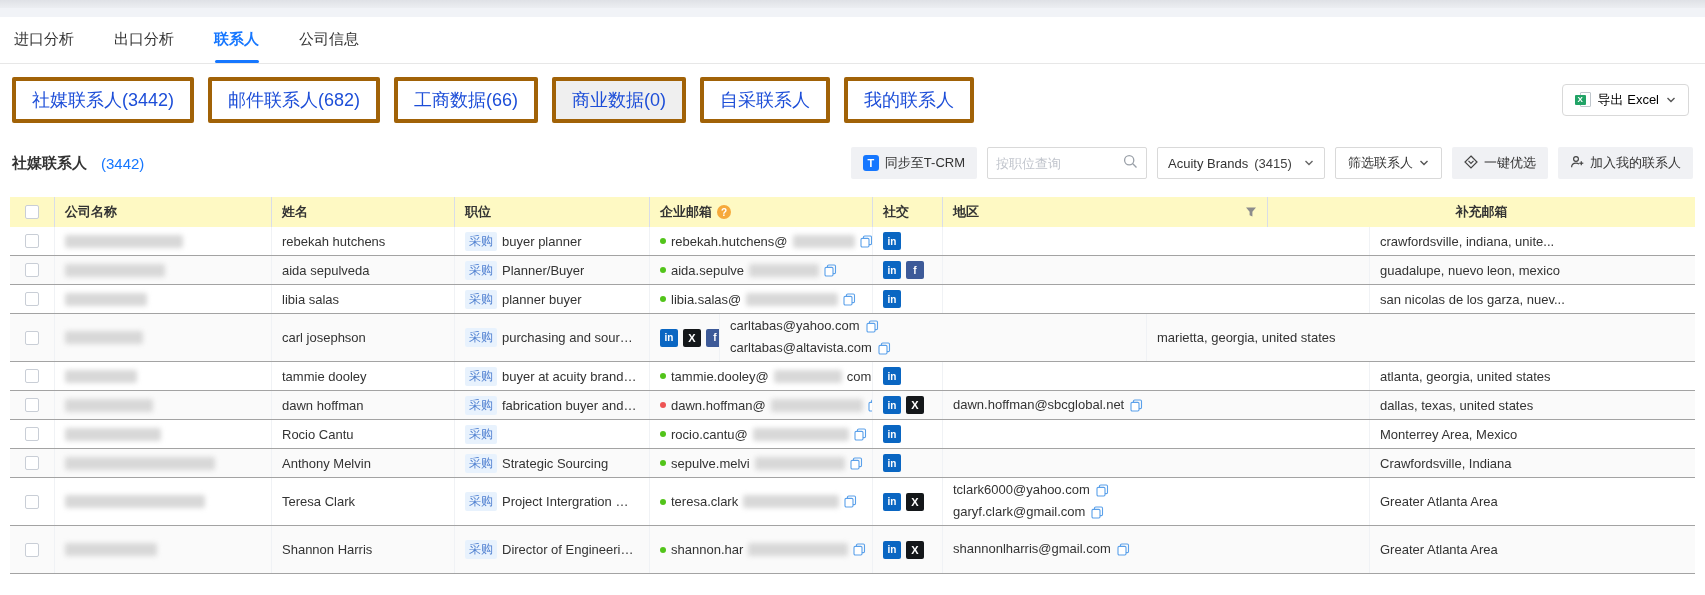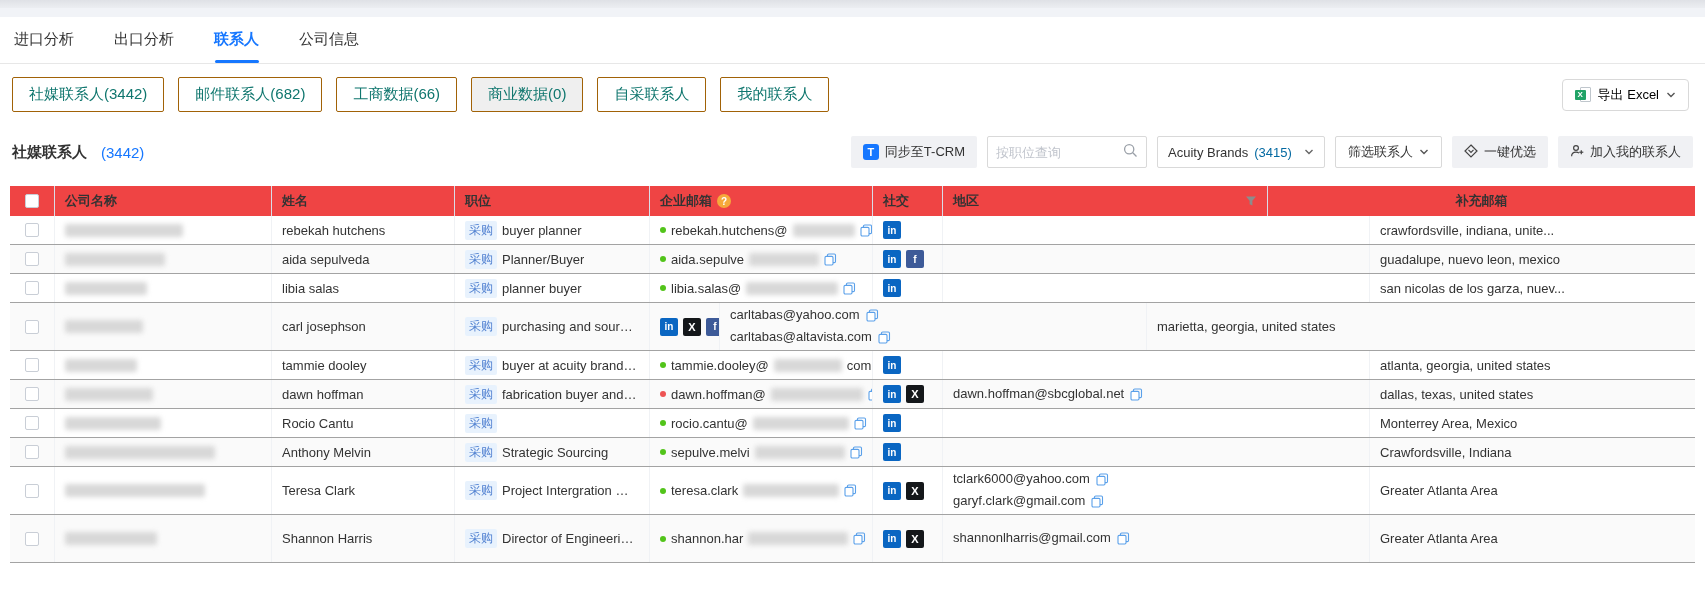--- a/index.html
+++ b/index.html
@@ -14,22 +14,22 @@
   
   .tabbar { display:flex; align-items:flex-end; gap:36px; padding:0 12px; height:47px;
     border-bottom:1px solid #e7e7e7; }
   .tab { font-size:15px; color:#333; padding:12px 2px 14px; cursor:pointer; position:relative; white-space:nowrap; }
   .tab.active { color:#1677ff; font-weight:700; }
   .tab.active::after { content:""; position:absolute; left:50%; transform:translateX(-50%);
     bottom:0; width:44px; height:3px; background:#1677ff; border-radius:2px; }
 
   
   .filterrow { display:flex; align-items:center; gap:14px; padding:13px 12px 12px; }
-  .fbtn { border:1px solid #a16207; background:#fff; border-radius:2px; font-size:15px;
-    color:#0f766e; padding:7px 16px; cursor:pointer; white-space:nowrap; }
+  .fbtn { border:4px solid #a16207; background:#fff; border-radius:2px; font-size:18px;
+    color:#1d4ed8; padding:7px 16px; cursor:pointer; white-space:nowrap; }
   .fbtn.grayfill { background:#efefef; }
   .spacer { flex:1; }
   .exportbtn { display:inline-flex; align-items:center; gap:7px; border:1px solid #d9d9d9;
     border-radius:4px; background:#fff; font-size:13px; padding:6px 12px; cursor:pointer; margin-right:4px;}
   .xlsicon { display:inline-flex; width:16px; height:16px; position:relative; }
   .xlspage { position:absolute; right:0; top:0; width:11px; height:15px; background:#fff;
     border:1px solid #bfc6cc; border-radius:1px; }
   .xlsbox { position:absolute; left:0; top:3px; width:11px; height:10px; background:#21a366;
     border-radius:1px; color:#fff; font-size:8px; font-weight:700; line-height:10px; text-align:center; }
   .chev { display:inline-flex; }
@@ -44,26 +44,26 @@
   .toolbtn.fill { background:#f0f1f4; border:none; }
   .tcrmic { width:16px; height:16px; background:#1677ff; border-radius:3px; color:#fff;
     font-size:11px; font-weight:700; line-height:16px; text-align:center; }
   .searchbox { display:flex; align-items:center; height:32px; width:160px; border:1px solid #d9d9d9;
     border-radius:2px; padding:0 8px; background:#fff; }
   .searchbox input { flex:1; border:none; outline:none; font-size:13px; color:#333; min-width:0;
     font-family:inherit; }
   .searchbox input::placeholder { color:#c0c4cc; }
   .selectbox { display:flex; align-items:center; gap:6px; height:32px; min-width:168px;
     border:1px solid #d9d9d9; border-radius:2px; padding:0 10px; background:#fff; font-size:13px; cursor:pointer; }
-  .selcount { color:#0369a1; }
+  .selcount { color:#404040; }
   .selectbox .chev { margin-left:auto; }
 
   
   .tablewrap { margin:4px 10px 0; }
-  .thead { display:flex; background:#ef4444; height:30px; align-items:center; }
+  .thead { display:flex; background:#fef9c3; height:30px; align-items:center; }
   .th { font-size:13px; font-weight:700; color:#333; padding:0 10px; height:30px; display:flex;
     align-items:center; gap:5px; border-right:1px solid #d9dde8; overflow:hidden; white-space:nowrap; }
   .th:last-child { border-right:none; }
   .tr { display:flex; align-items:stretch; border-bottom:1px solid #a3a3a3; background:#fff; }
   .tr:nth-child(even) { background:#fafafa; }
   .td { font-size:13px; color:#333; padding:0 10px; display:flex; align-items:center; gap:5px;
     border-right:1px solid #f0f2f5; overflow:hidden; white-space:nowrap; }
   .td:last-child { border-right:none; }
   .c0 { width:45px; justify-content:center; }
   .c1 { width:217px; } .c2 { width:183px; } .c3 { width:195px; } .c4 { width:223px; }

